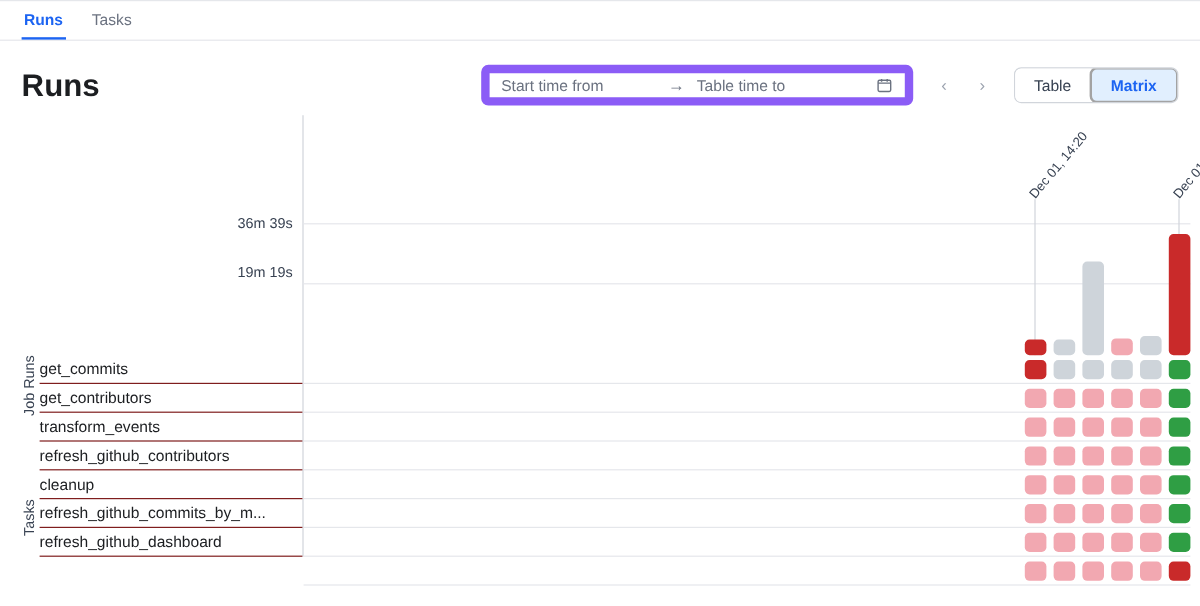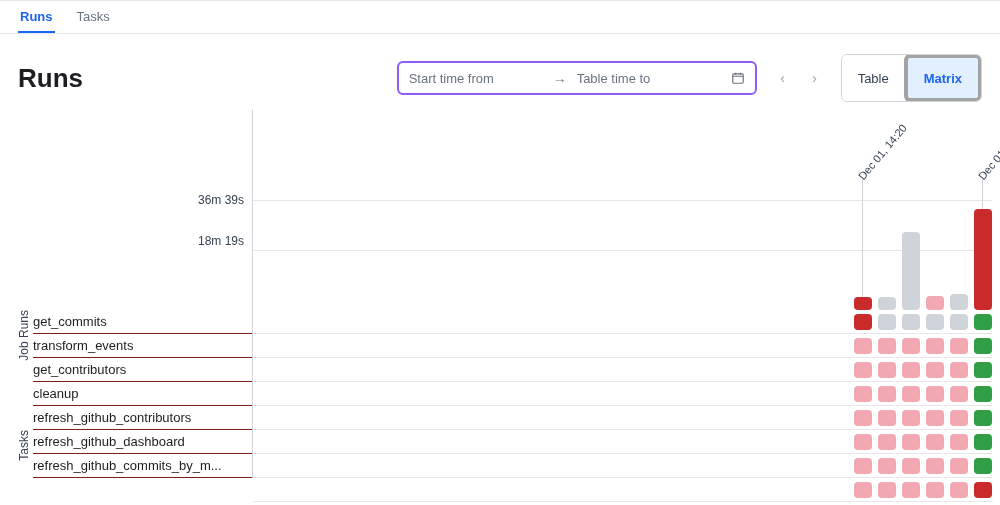--- a/index.html
+++ b/index.html
@@ -43,21 +43,21 @@
   }
   .title {
     font-size: 26px;
     font-weight: 700;
     flex: 0 0 auto;
   }
   .spacer { flex: 1; }
   .daterange {
     display: flex;
     align-items: center;
-    border: 2px solid #8b5cf6;
+    border: 7px solid #8b5cf6;
     border-radius: 6px;
     height: 34px;
     overflow: hidden;
     width: 360px;
   }
   .daterange .dr-part {
     flex: 1;
     display: flex;
     align-items: center;
     padding: 0 10px;
@@ -77,35 +77,35 @@
     border: none; background: none;
     color: #9ca3af;
     cursor: pointer;
     font-size: 14px;
   }
   .view-toggle {
     display: flex;
     border: 1px solid #d1d5db;
     border-radius: 6px;
     overflow: hidden;
-    height: 48px;
+    height: 30px;
   }
   .view-toggle button {
     border: none;
     background: #fff;
     padding: 0 16px;
     font-size: 13px;
     color: #374151;
     cursor: pointer;
   }
   .view-toggle button.active {
     background: #e1effe;
     color: #1c64f2;
     font-weight: 600;
-    border: 4px solid #a3a3a3;
+    border: 2px solid #a3a3a3;
     margin: -1px;
     border-radius: 6px;
   }
   
   .body {
     display: flex;
     padding: 0 0 0 17px;
     position: relative;
   }
   .vlabel {
@@ -243,30 +243,30 @@
     <button class="active">Matrix</button>
   </div>
 </div>
 
 <div class="body">
   <div class="vlabel jobruns">Job Runs</div>
   <div class="vlabel tasks">Tasks</div>
 
   <div class="left-col">
     <div class="ytick" style="height:32px;">36m 39s</div>
-    <div class="ytick" style="height:50px;">18m 19s</div>
+    <div class="ytick" style="height:50px;">19m 19s</div>
     <div style="height:44px;"></div>
     <div id="task-labels">
         <div class="task-label">get_commits</div>
+        <div class="task-label">get_contributors</div>
         <div class="task-label">transform_events</div>
-        <div class="task-label">get_contributors</div>
+        <div class="task-label">refresh_github_contributors</div>
         <div class="task-label">cleanup</div>
-        <div class="task-label">refresh_github_contributors</div>
+        <div class="task-label">refresh_github_commits_by_m...</div>
         <div class="task-label">refresh_github_dashboard</div>
-        <div class="task-label">refresh_github_commits_by_m...</div>
       </div>
   </div>
 
   <div class="right-col">
     <div class="grid">
       <div class="gridline" style="top:16px;"></div>
       <div class="gridline" style="top:66px;"></div>
     </div>
     <div id="annotations">
         <div class="annot-line" style="right: 137px; top: 70px; height: 130px;"></div>

